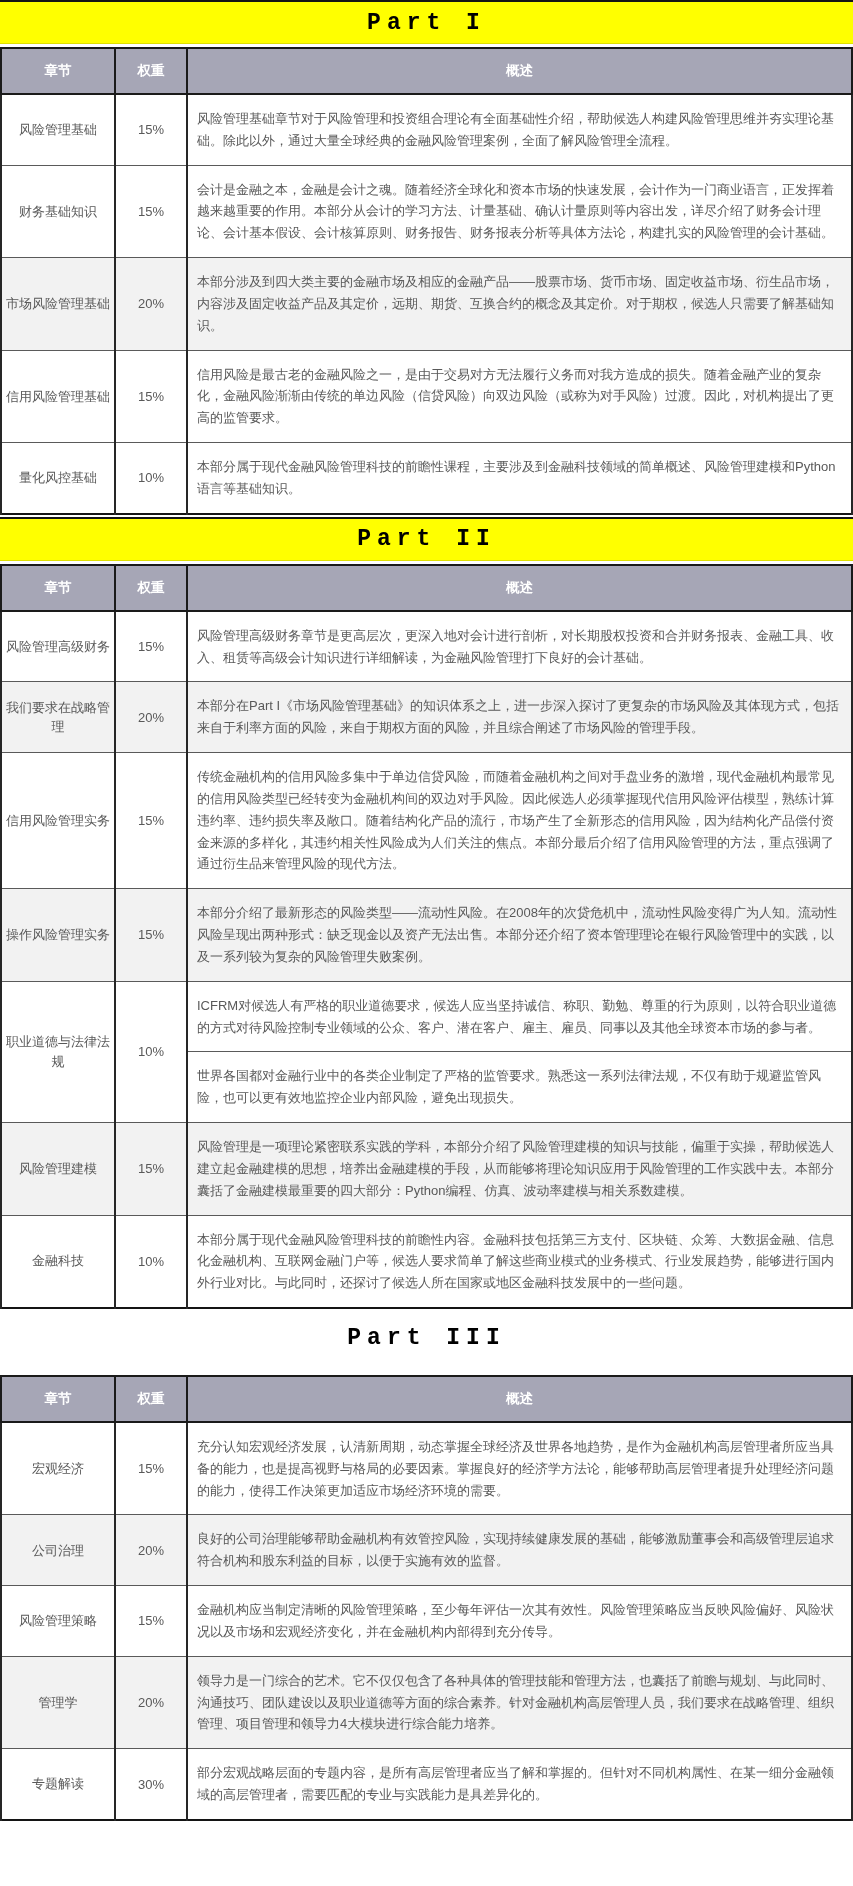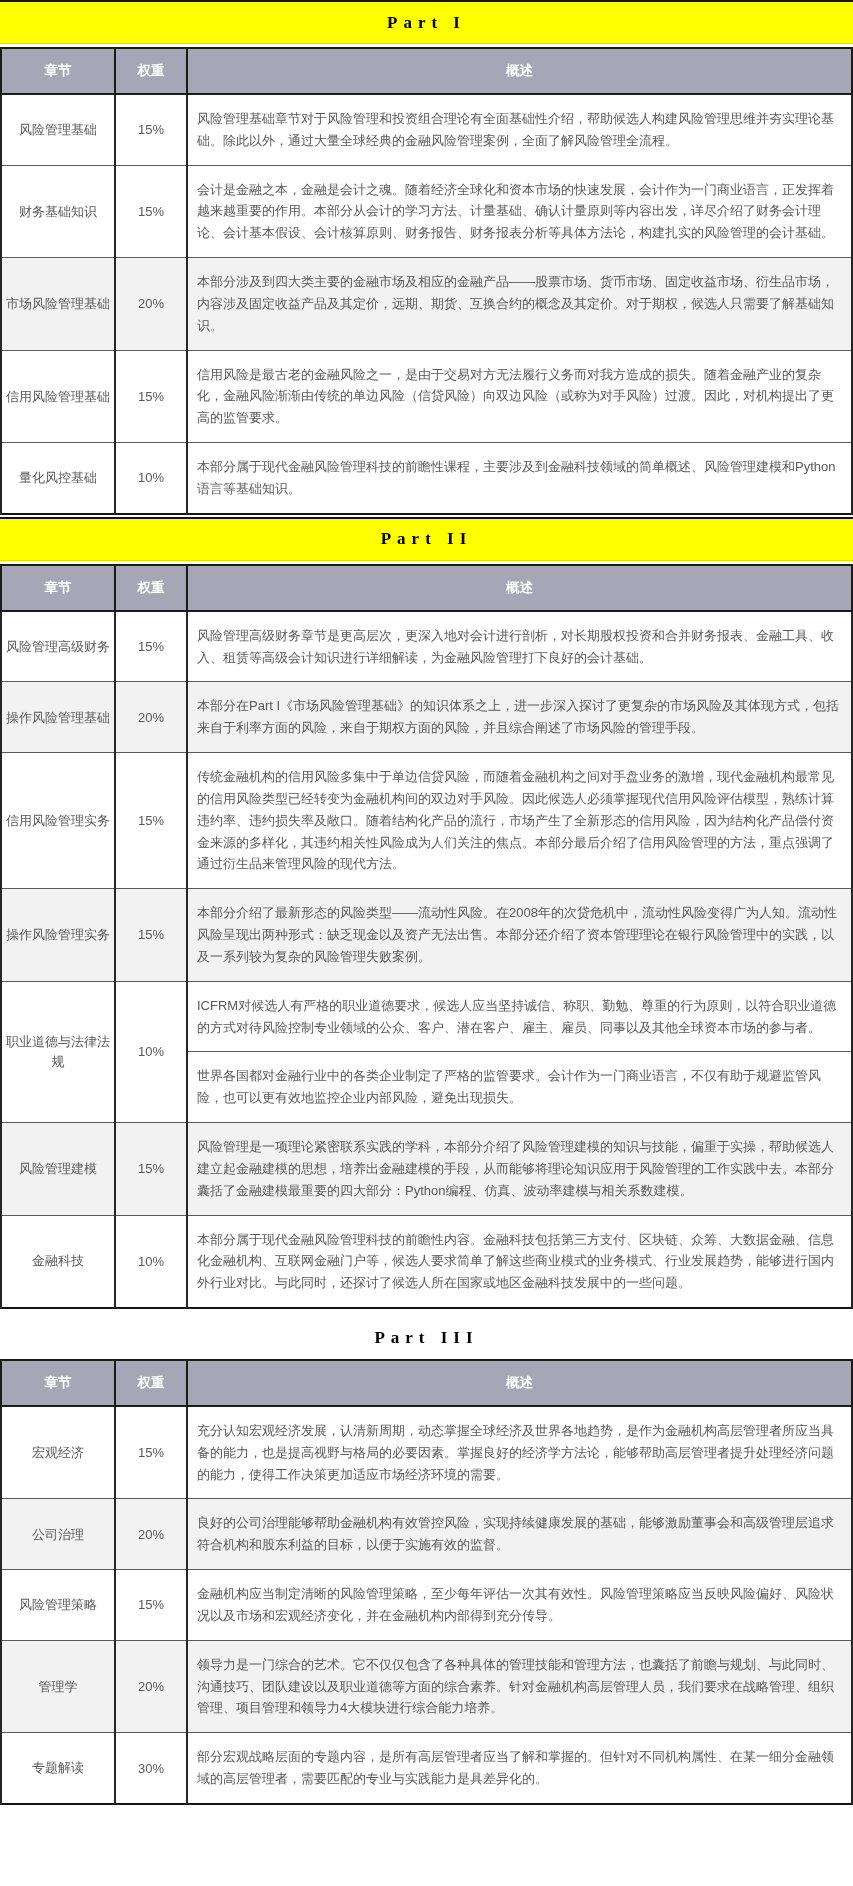--- a/index.html
+++ b/index.html
@@ -10,33 +10,33 @@
   }
   .part-band {
     background:#ffff00;
     border-top:2px solid #141414;
     border-bottom:1px solid #e0e000;
     height:41px;
     display:flex; align-items:center; justify-content:center;
     margin-bottom:3px;
   }
   .part-label {
-    font-family:Liberation Serif, serif;
+    font-family:Liberation Mono, monospace;
     font-weight:bold;
-    font-size:17px;
+    font-size:23px;
     letter-spacing:6px;
     color:#000000;
   }
   .part-band.plain {
     background:#ffffff;
     border-top:none;
     border-bottom:none;
     height:34px;
     margin-top:12px;
-    margin-bottom:4px;
+    margin-bottom:20px;
   }
   table.syllabus {
     width:853px;
     border-collapse:collapse;
     table-layout:fixed;
     margin-bottom:2px;
   }
   table.syllabus th {
     background:#a6a6b6;
     color:#ffffff;
@@ -125,41 +125,41 @@
     <th>章节</th>
     <th>权重</th>
     <th>概述</th>
   </tr>
   <tr>
     <td class="chapter">风险管理高级财务</td>
     <td class="weight">15%</td>
     <td class="desc">风险管理高级财务章节是更高层次，更深入地对会计进行剖析，对长期股权投资和合并财务报表、金融工具、收入、租赁等高级会计知识进行详细解读，为金融风险管理打下良好的会计基础。</td>
   </tr>
   <tr class="alt">
-    <td class="chapter">操作风险管理基础</td>
+    <td class="chapter">我们要求在战略管理</td>
     <td class="weight">20%</td>
     <td class="desc">本部分在Part I《市场风险管理基础》的知识体系之上，进一步深入探讨了更复杂的市场风险及其体现方式，包括来自于利率方面的风险，来自于期权方面的风险，并且综合阐述了市场风险的管理手段。</td>
   </tr>
   <tr>
     <td class="chapter">信用风险管理实务</td>
     <td class="weight">15%</td>
     <td class="desc">传统金融机构的信用风险多集中于单边信贷风险，而随着金融机构之间对手盘业务的激增，现代金融机构最常见的信用风险类型已经转变为金融机构间的双边对手风险。因此候选人必须掌握现代信用风险评估模型，熟练计算违约率、违约损失率及敞口。随着结构化产品的流行，市场产生了全新形态的信用风险，因为结构化产品偿付资金来源的多样化，其违约相关性风险成为人们关注的焦点。本部分最后介绍了信用风险管理的方法，重点强调了通过衍生品来管理风险的现代方法。</td>
   </tr>
   <tr class="alt">
     <td class="chapter">操作风险管理实务</td>
     <td class="weight">15%</td>
     <td class="desc">本部分介绍了最新形态的风险类型——流动性风险。在2008年的次贷危机中，流动性风险变得广为人知。流动性风险呈现出两种形式：缺乏现金以及资产无法出售。本部分还介绍了资本管理理论在银行风险管理中的实践，以及一系列较为复杂的风险管理失败案例。</td>
   </tr>
   <tr>
     <td class="chapter" rowspan="2">职业道德与法律法规</td>
     <td class="weight" rowspan="2">10%</td>
     <td class="desc">ICFRM对候选人有严格的职业道德要求，候选人应当坚持诚信、称职、勤勉、尊重的行为原则，以符合职业道德的方式对待风险控制专业领域的公众、客户、潜在客户、雇主、雇员、同事以及其他全球资本市场的参与者。</td>
   </tr>
   <tr>
-    <td class="desc">世界各国都对金融行业中的各类企业制定了严格的监管要求。会计作为一门商业语言，不仅有助于规避监管风险，也可以更有效地监控企业内部风险，避免出现损失。</td>
+    <td class="desc">世界各国都对金融行业中的各类企业制定了严格的监管要求。熟悉这一系列法律法规，不仅有助于规避监管风险，也可以更有效地监控企业内部风险，避免出现损失。</td>
   </tr>
   <tr class="alt">
     <td class="chapter">风险管理建模</td>
     <td class="weight">15%</td>
     <td class="desc">风险管理是一项理论紧密联系实践的学科，本部分介绍了风险管理建模的知识与技能，偏重于实操，帮助候选人建立起金融建模的思想，培养出金融建模的手段，从而能够将理论知识应用于风险管理的工作实践中去。本部分囊括了金融建模最重要的四大部分：Python编程、仿真、波动率建模与相关系数建模。</td>
   </tr>
   <tr>
     <td class="chapter">金融科技</td>
     <td class="weight">10%</td>
     <td class="desc">本部分属于现代金融风险管理科技的前瞻性内容。金融科技包括第三方支付、区块链、众筹、大数据金融、信息化金融机构、互联网金融门户等，候选人要求简单了解这些商业模式的业务模式、行业发展趋势，能够进行国内外行业对比。与此同时，还探讨了候选人所在国家或地区金融科技发展中的一些问题。</td>

